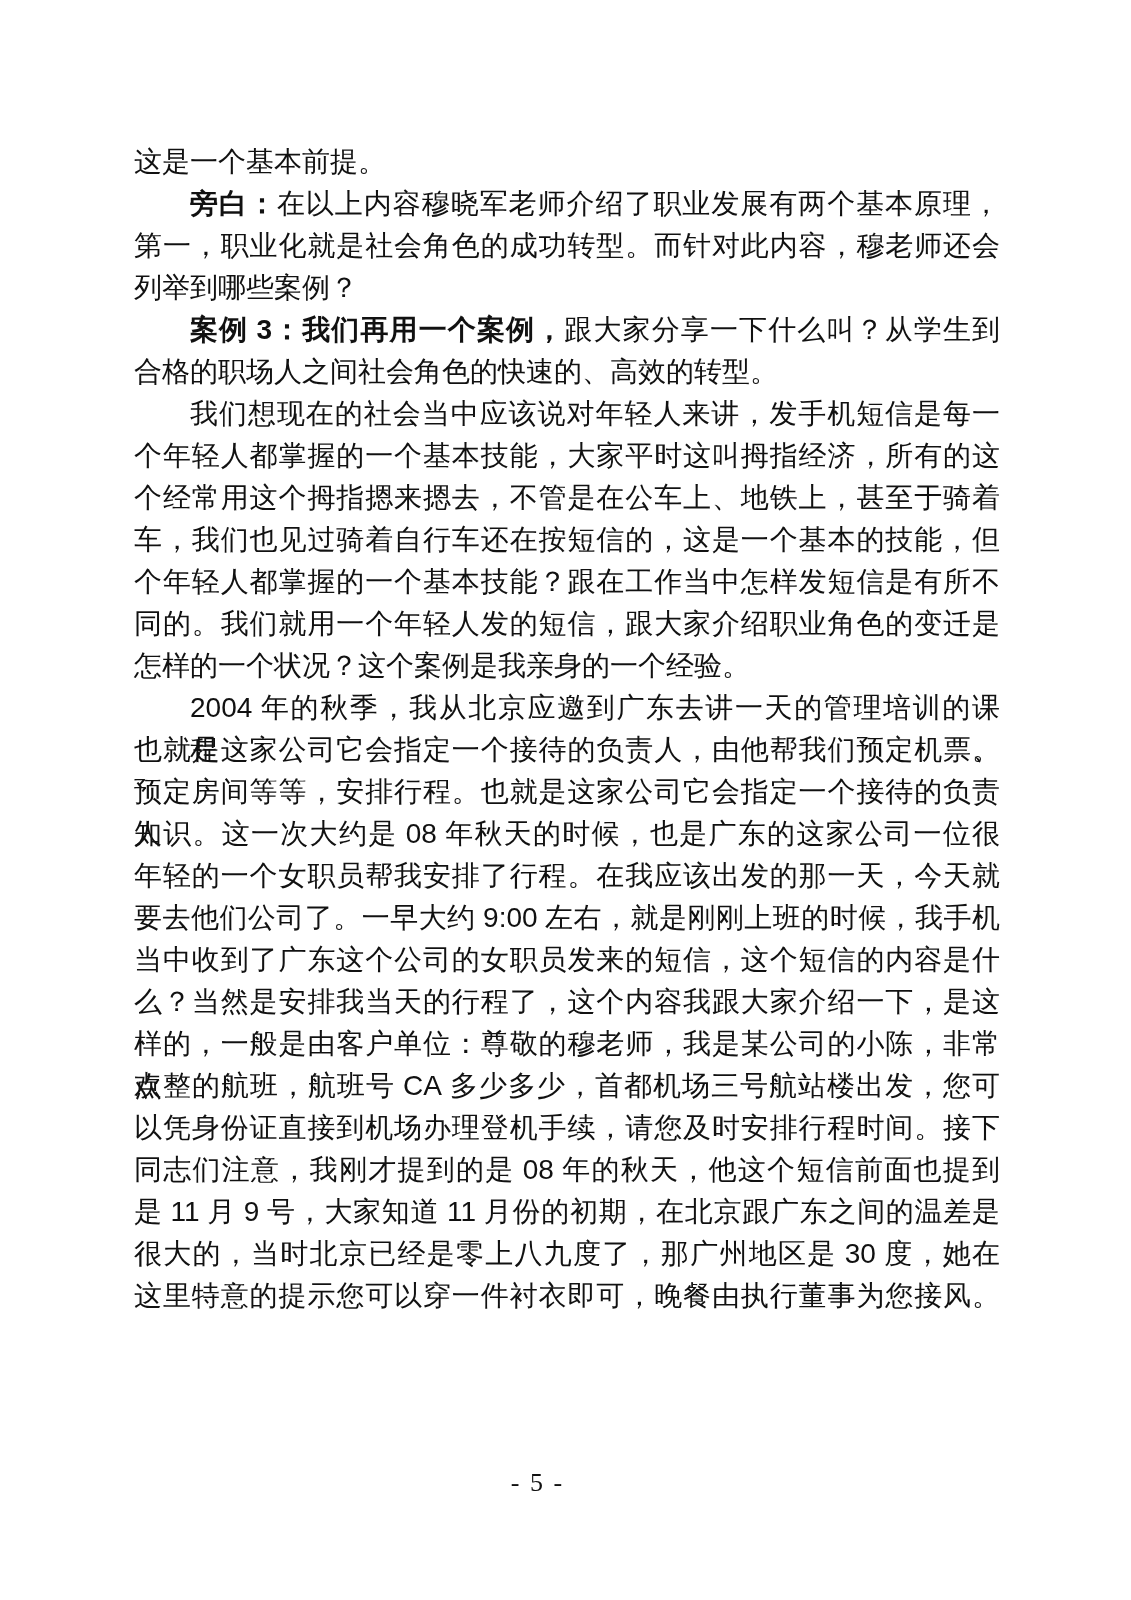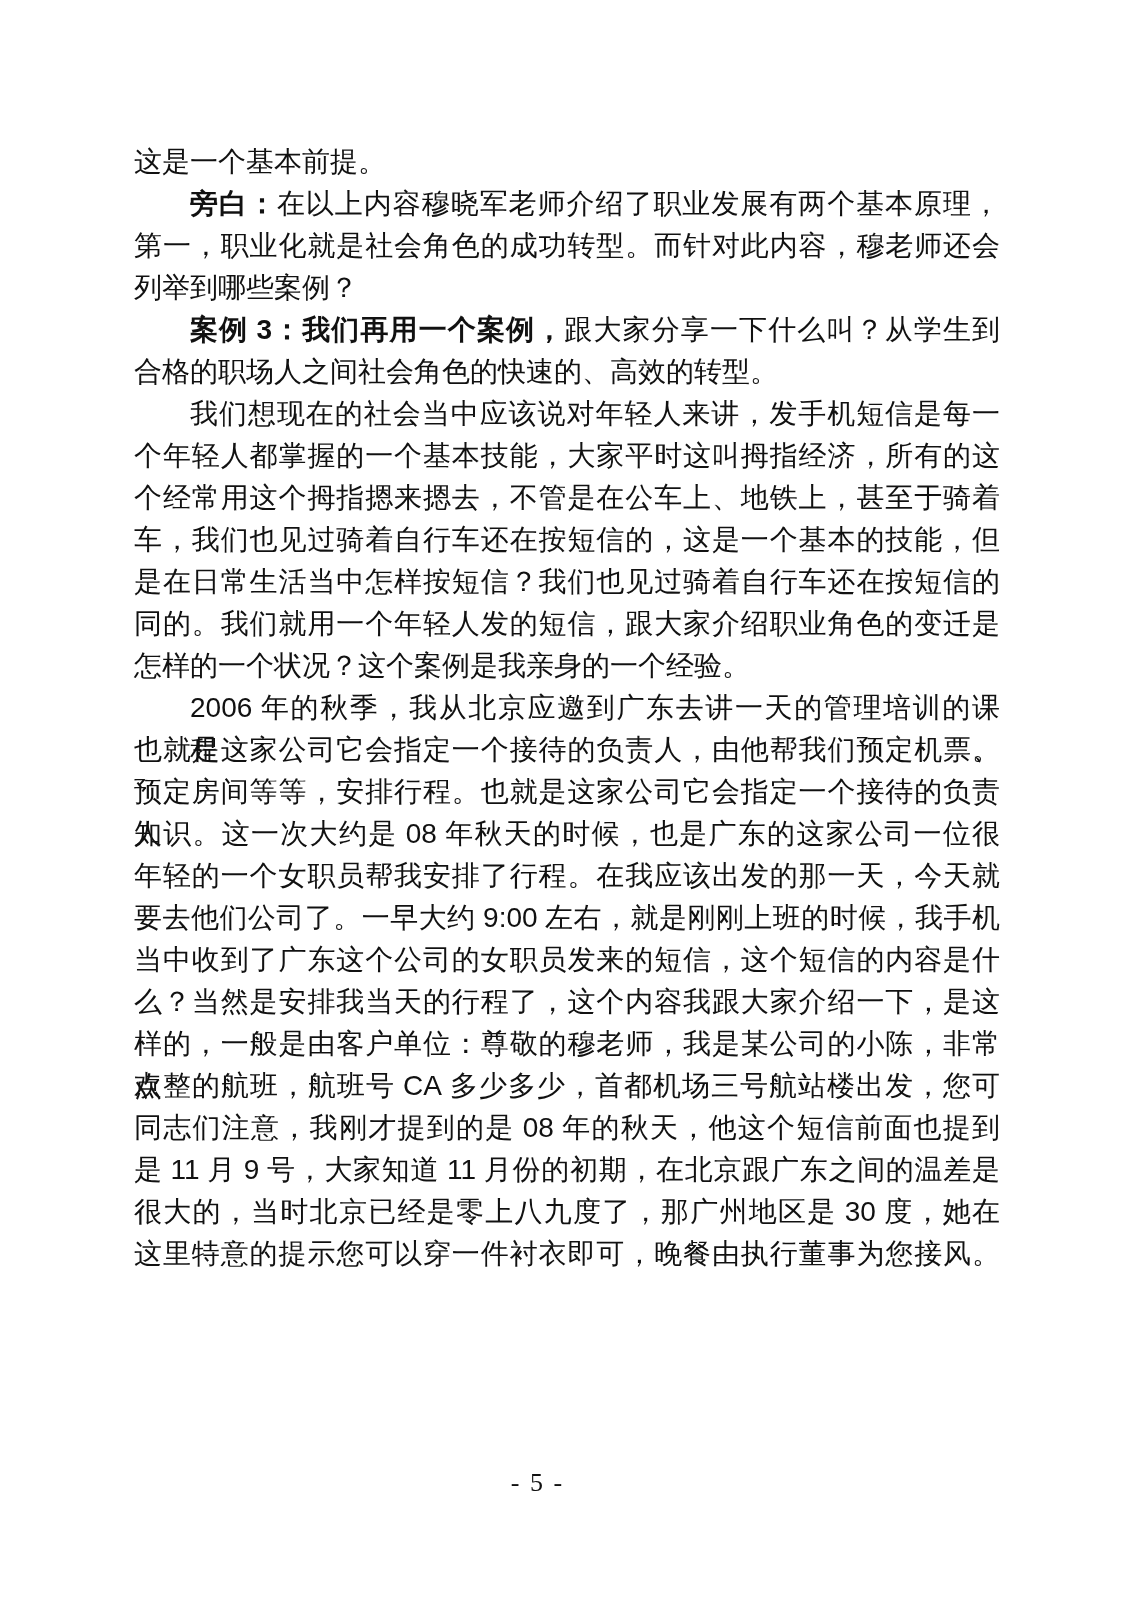--- a/index.html
+++ b/index.html
@@ -75,35 +75,36 @@
       </div>
       <div class="para">
         <div class="line indent"><span class="bold">案例 <span class="lat">3</span>：我们再用一个案例，</span><span>跟大家分享一下什么叫？从学生到</span></div>
         <div class="line last"><span>合格的职场人之间社会角色的快速的、高效的转型。</span></div>
       </div>
       <div class="para">
         <div class="line indent"><span>我们想现在的社会当中应该说对年轻人来讲，发手机短信是每一</span></div>
         <div class="line"><span>个年轻人都掌握的一个基本技能，大家平时这叫拇指经济，所有的这</span></div>
         <div class="line"><span>个经常用这个拇指摁来摁去，不管是在公车上、地铁上，甚至于骑着</span></div>
         <div class="line"><span>车，我们也见过骑着自行车还在按短信的，这是一个基本的技能，但</span></div>
-        <div class="line"><span>是在日常生活当中怎样按短信？我们也见过骑着自行车还在按短信的</span></div>
+        <div class="line"><span>个年轻人都掌握的一个基本技能？跟在工作当中怎样发短信是有所不</span></div>
         <div class="line"><span>同的。我们就用一个年轻人发的短信，跟大家介绍职业角色的变迁是</span></div>
         <div class="line last"><span>怎样的一个状况？这个案例是我亲身的一个经验。</span></div>
       </div>
       <div class="para">
-        <div class="line indent"><span><span class="lat">2006</span> 年的秋季，我从北京应邀到广东去讲一天的管理培训的课程。</span></div>
+        <div class="line indent"><span><span class="lat">2004</span> 年的秋季，我从北京应邀到广东去讲一天的管理培训的课程。</span></div>
         <div class="line"><span>也就是这家公司它会指定一个接待的负责人，由他帮我们预定机票、</span></div>
         <div class="line"><span>预定房间等等，安排行程。也就是这家公司它会指定一个接待的负责人</span></div>
         <div class="line"><span>知识。这一次大约是 <span class="lat">08</span> 年秋天的时候，也是广东的这家公司一位很</span></div>
         <div class="line"><span>年轻的一个女职员帮我安排了行程。在我应该出发的那一天，今天就</span></div>
         <div class="line"><span>要去他们公司了。一早大约 <span class="lat">9:00</span> 左右，就是刚刚上班的时候，我手机</span></div>
         <div class="line"><span>当中收到了广东这个公司的女职员发来的短信，这个短信的内容是什</span></div>
         <div class="line"><span>么？当然是安排我当天的行程了，这个内容我跟大家介绍一下，是这</span></div>
         <div class="line"><span>样的，一般是由客户单位：尊敬的穆老师，我是某公司的小陈，非常欢</span></div>
         <div class="line"><span>点整的航班，航班号 <span class="lat">CA</span> 多少多少，首都机场三号航站楼出发，您可</span></div>
+        <div class="line"><span>以凭身份证直接到机场办理登机手续，请您及时安排行程时间。接下</span></div>
         <div class="line"><span>同志们注意，我刚才提到的是 <span class="lat">08</span> 年的秋天，他这个短信前面也提到</span></div>
         <div class="line"><span>是 <span class="lat">11</span> 月 <span class="lat">9</span> 号，大家知道 <span class="lat">11</span> 月份的初期，在北京跟广东之间的温差是</span></div>
         <div class="line"><span>很大的，当时北京已经是零上八九度了，那广州地区是 <span class="lat">30</span> 度，她在</span></div>
         <div class="line"><span>这里特意的提示您可以穿一件衬衣即可，晚餐由执行董事为您接风。</span></div>
       </div>
     </div>
   <div class="page-number">
     <span>- 5 -</span>
   </div>
 </div>

